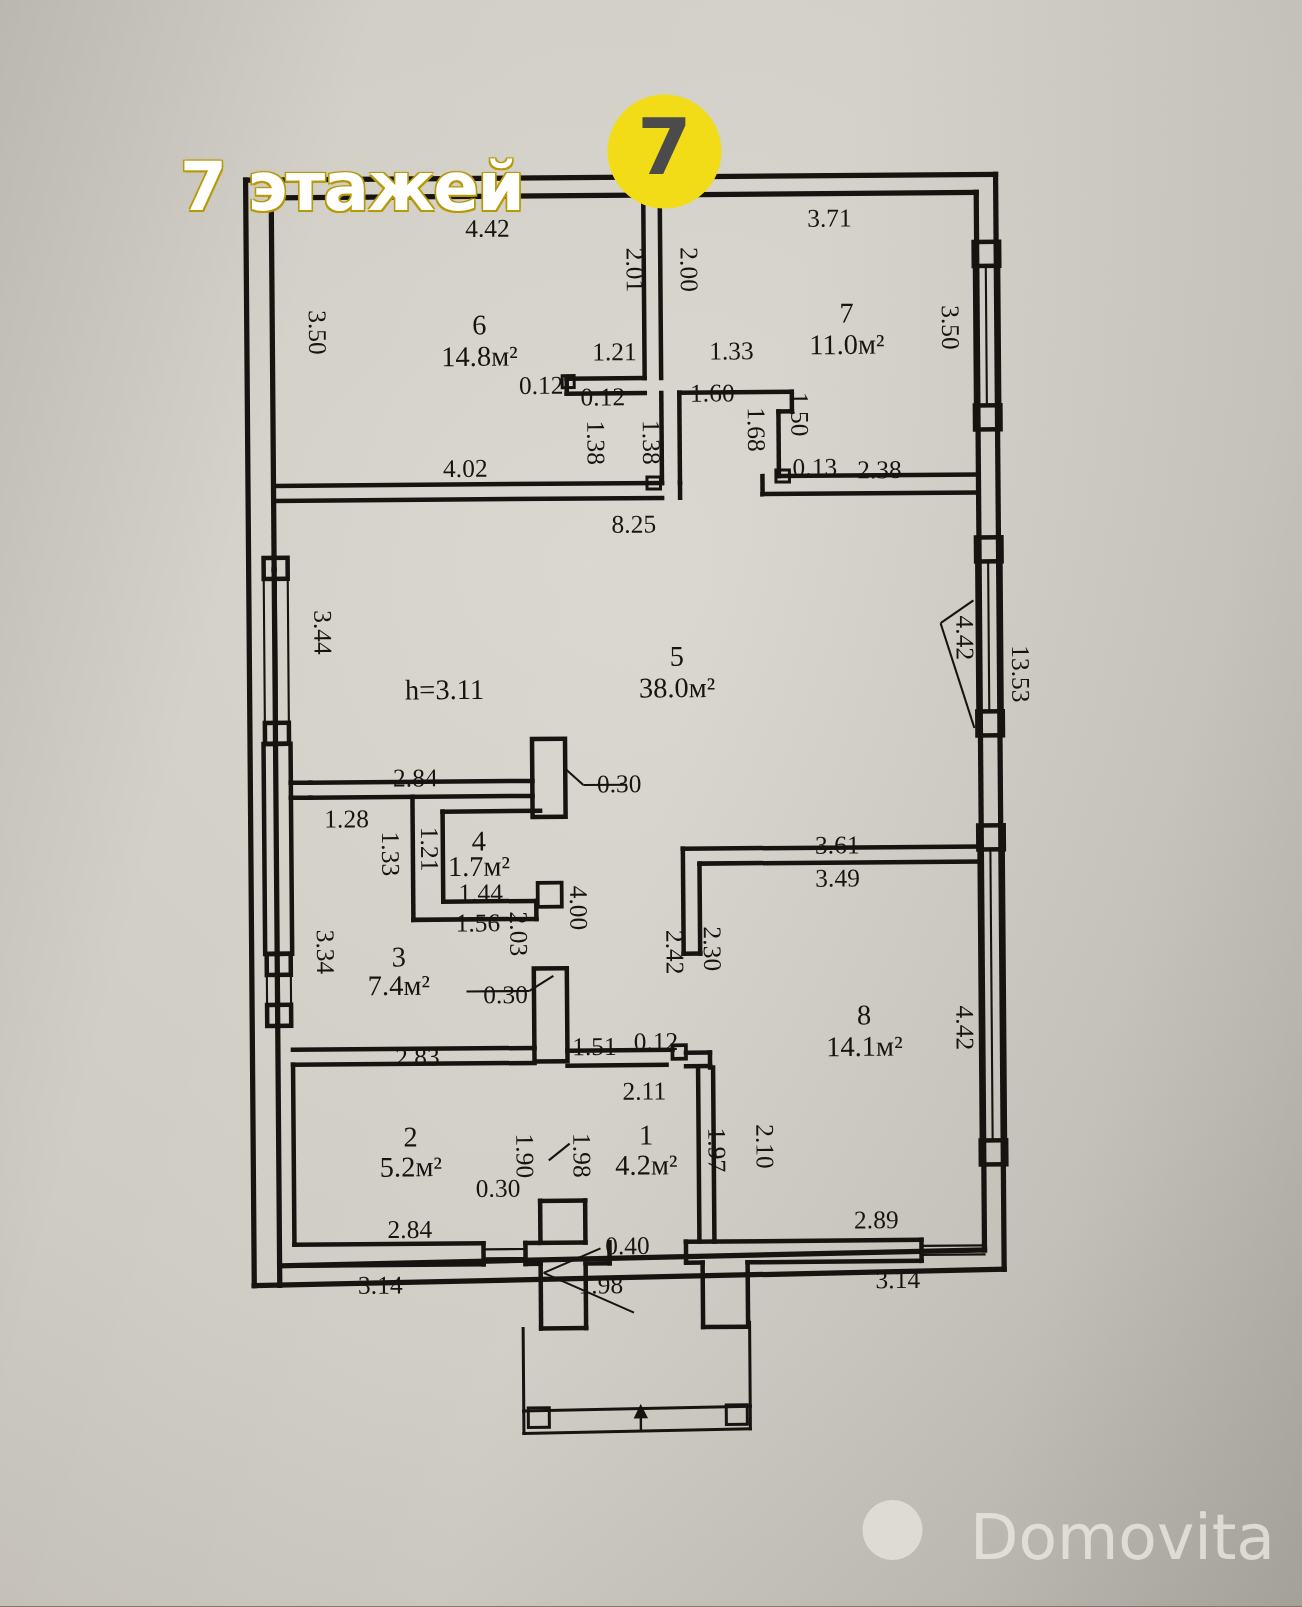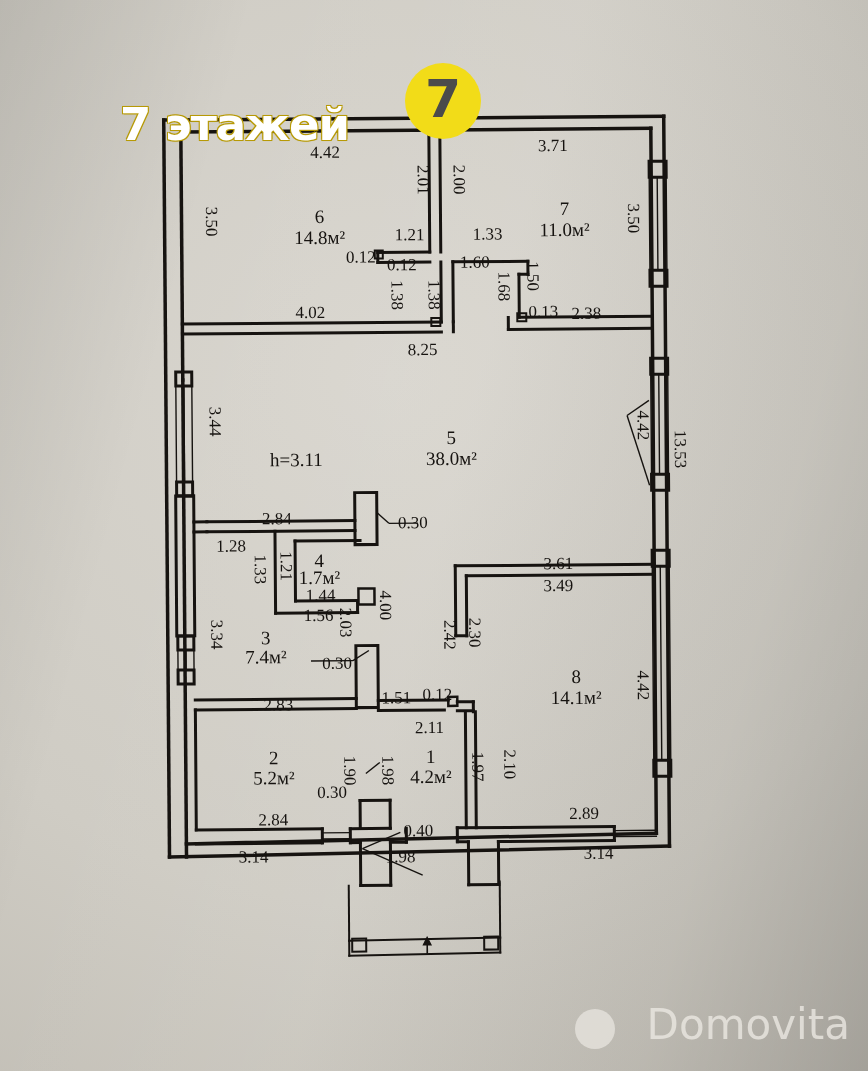--- a/index.html
+++ b/index.html
@@ -30,21 +30,21 @@
                      1px -1px 0 #b79a07,-1px -1px 0 #b79a07;
          white-space:nowrap;}
   .badge{position:absolute;left:405px;top:63px;width:76px;height:76px;z-index:41;
          border-radius:50%;background:#f2dc18;
          display:flex;align-items:center;justify-content:center;}
   .badge span{font-family:"DejaVu Sans",sans-serif;font-weight:bold;
               font-size:52px;color:#4b4b4b;line-height:1;margin-top:-4px;}
 
   
   .wm{position:absolute;right:18px;bottom:22px;z-index:42;
-      display:flex;align-items:flex-end;gap:32px;opacity:.80;}
+      display:flex;align-items:flex-start;gap:32px;opacity:.80;}
   .wm-dot{width:40px;height:40px;border-radius:50%;background:#e6e3dd;}
   .wm-txt{font-family:"DejaVu Sans",sans-serif;font-size:42px;color:#ebe8e2;
           letter-spacing:0px;}
 
   
   text{font-family:"Liberation Serif",serif;fill:#161310;}
   .dim{font-size:17px;}
   .rno{font-size:19px;}
   .rar{font-size:19px;}
   .hh{font-size:19px;}

